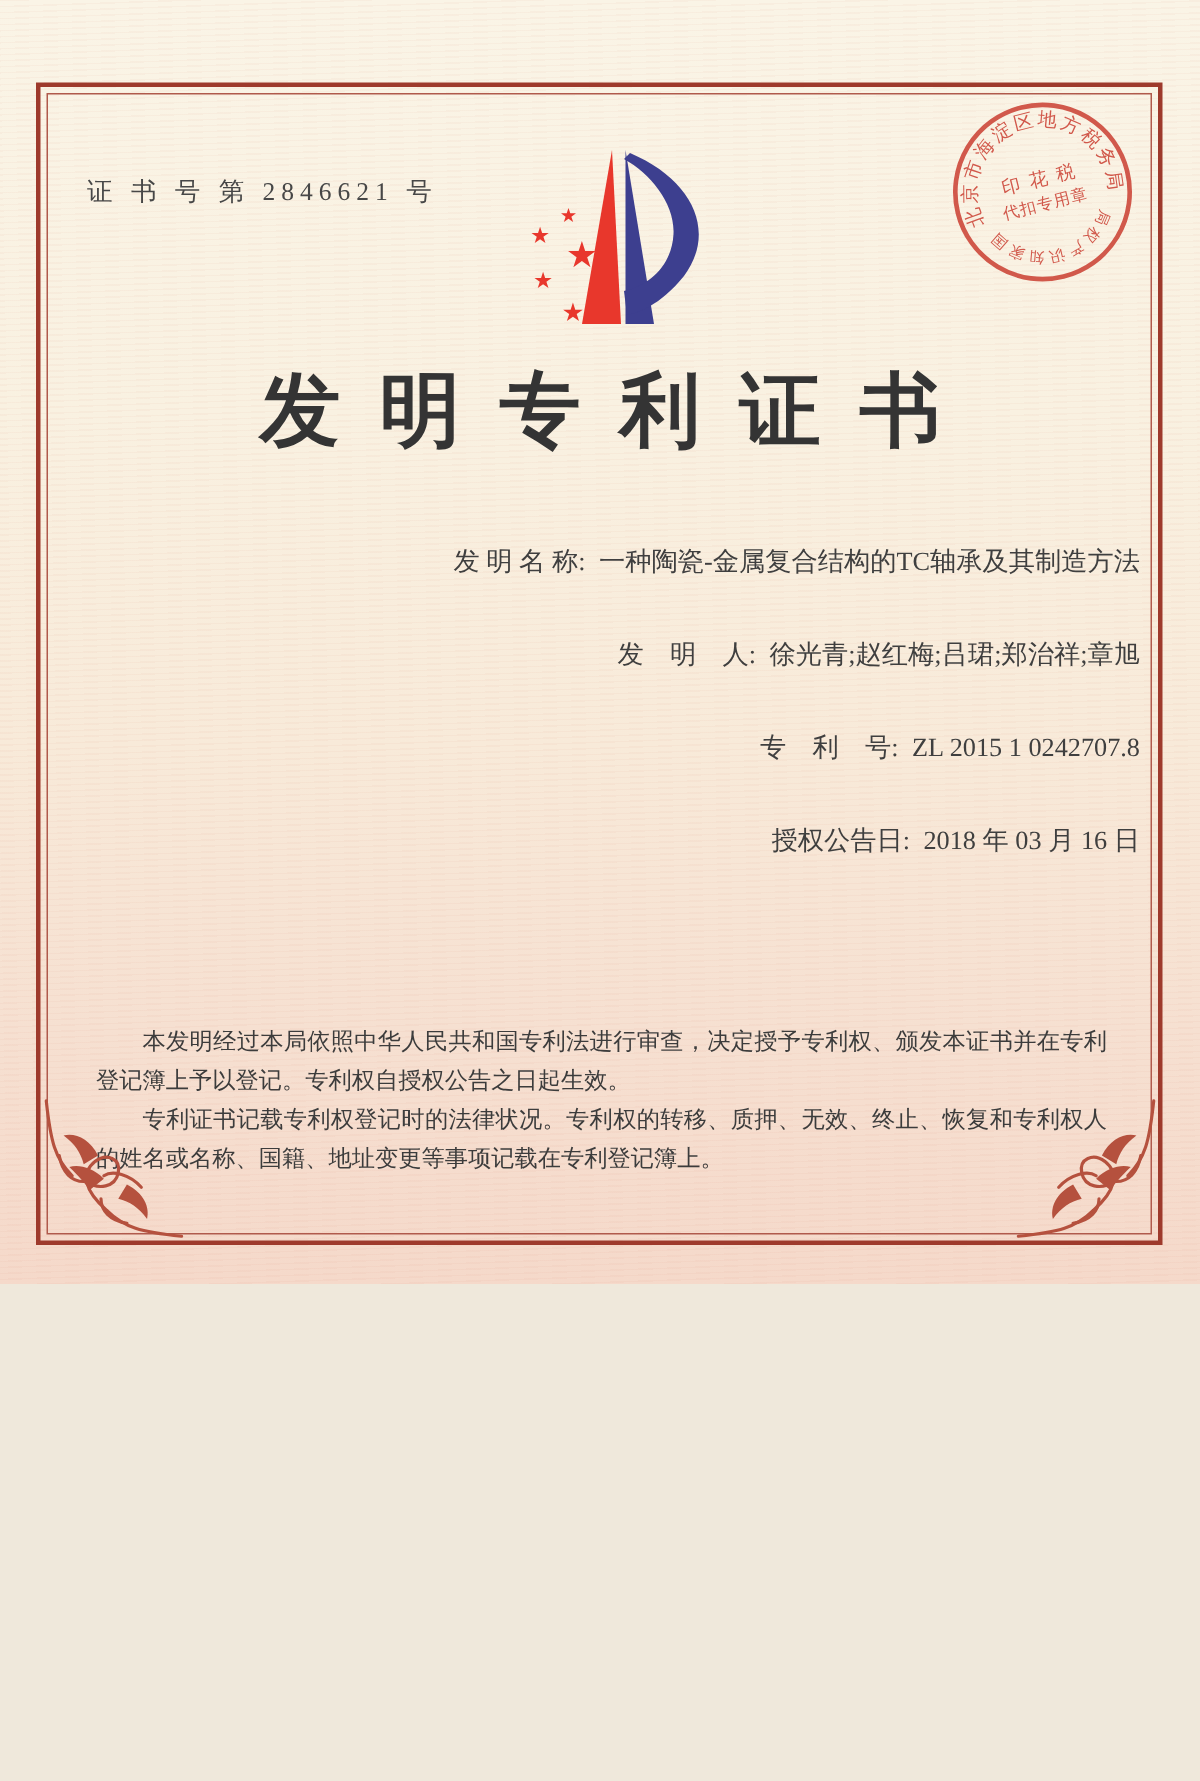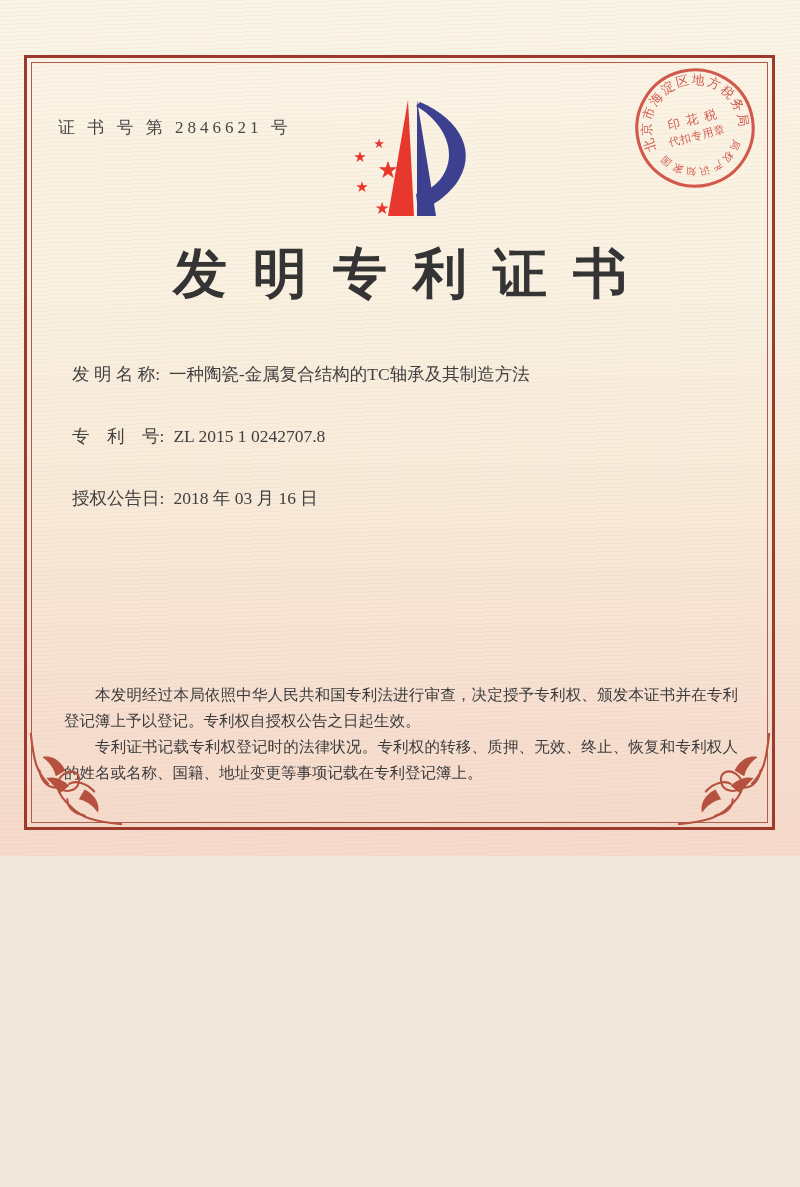--- a/index.html
+++ b/index.html
@@ -21,21 +21,21 @@
   .cert-no{position:absolute;left:58px;top:116px;font-size:17px;letter-spacing:4px;color:#474747;}
 
   .logo{position:absolute;left:332px;top:92px;width:148px;height:132px;}
 
   .title{
     position:absolute;left:0;top:238px;width:100%;
     text-align:center;font-size:54px;font-weight:600;color:#343434;
     letter-spacing:26px;text-indent:26px;
   }
 
-  .fields{position:absolute;left:72px;top:362px;width:676px;}
+  .fields{position:absolute;left:84px;top:362px;width:676px;text-align:right;}
   .field-row{margin-bottom:37px;font-size:17.5px;line-height:25px;white-space:nowrap;}
   .field-label{color:#3f3f3f;}
   .field-value{margin-left:9px;color:#3f3f3f;}
 
   .paragraphs{position:absolute;left:64px;top:682px;width:674px;}
   .paragraphs p{margin:0;text-indent:2em;font-size:15.5px;line-height:26px;text-align:justify;color:#3c3c3c;}
 
   .barcode{
     position:absolute;left:70px;top:929px;width:224px;height:21px;
     background-image:
@@ -129,20 +129,23 @@
       <text x="79.1" y="132.0" transform="rotate(181 79.1 132.0)">识</text>
       <text x="95.2" y="129.7" transform="rotate(163 95.2 129.7)">产</text>
       <text x="109.8" y="122.6" transform="rotate(145 109.8 122.6)">权</text>
       <text x="121.5" y="111.3" transform="rotate(127 121.5 111.3)">局</text>
     </g>
   </svg>
 
   <div class="fields">
     <div class="field-row">
       <span class="field-label">发 明 名 称:</span><span class="field-value">一种陶瓷-金属复合结构的TC轴承及其制造方法</span>
+    </div>
+    <div class="field-row">
+      <span class="field-label">发　明　人:</span><span class="field-value">徐光青;赵红梅;吕珺;郑治祥;章旭</span>
     </div>
     <div class="field-row">
       <span class="field-label">专　利　号:</span><span class="field-value">ZL 2015 1 0242707.8</span>
     </div>
     <div class="field-row">
       <span class="field-label">授权公告日:</span><span class="field-value">2018 年 03 月 16 日</span>
     </div>
   </div>
 
   <div class="paragraphs">

